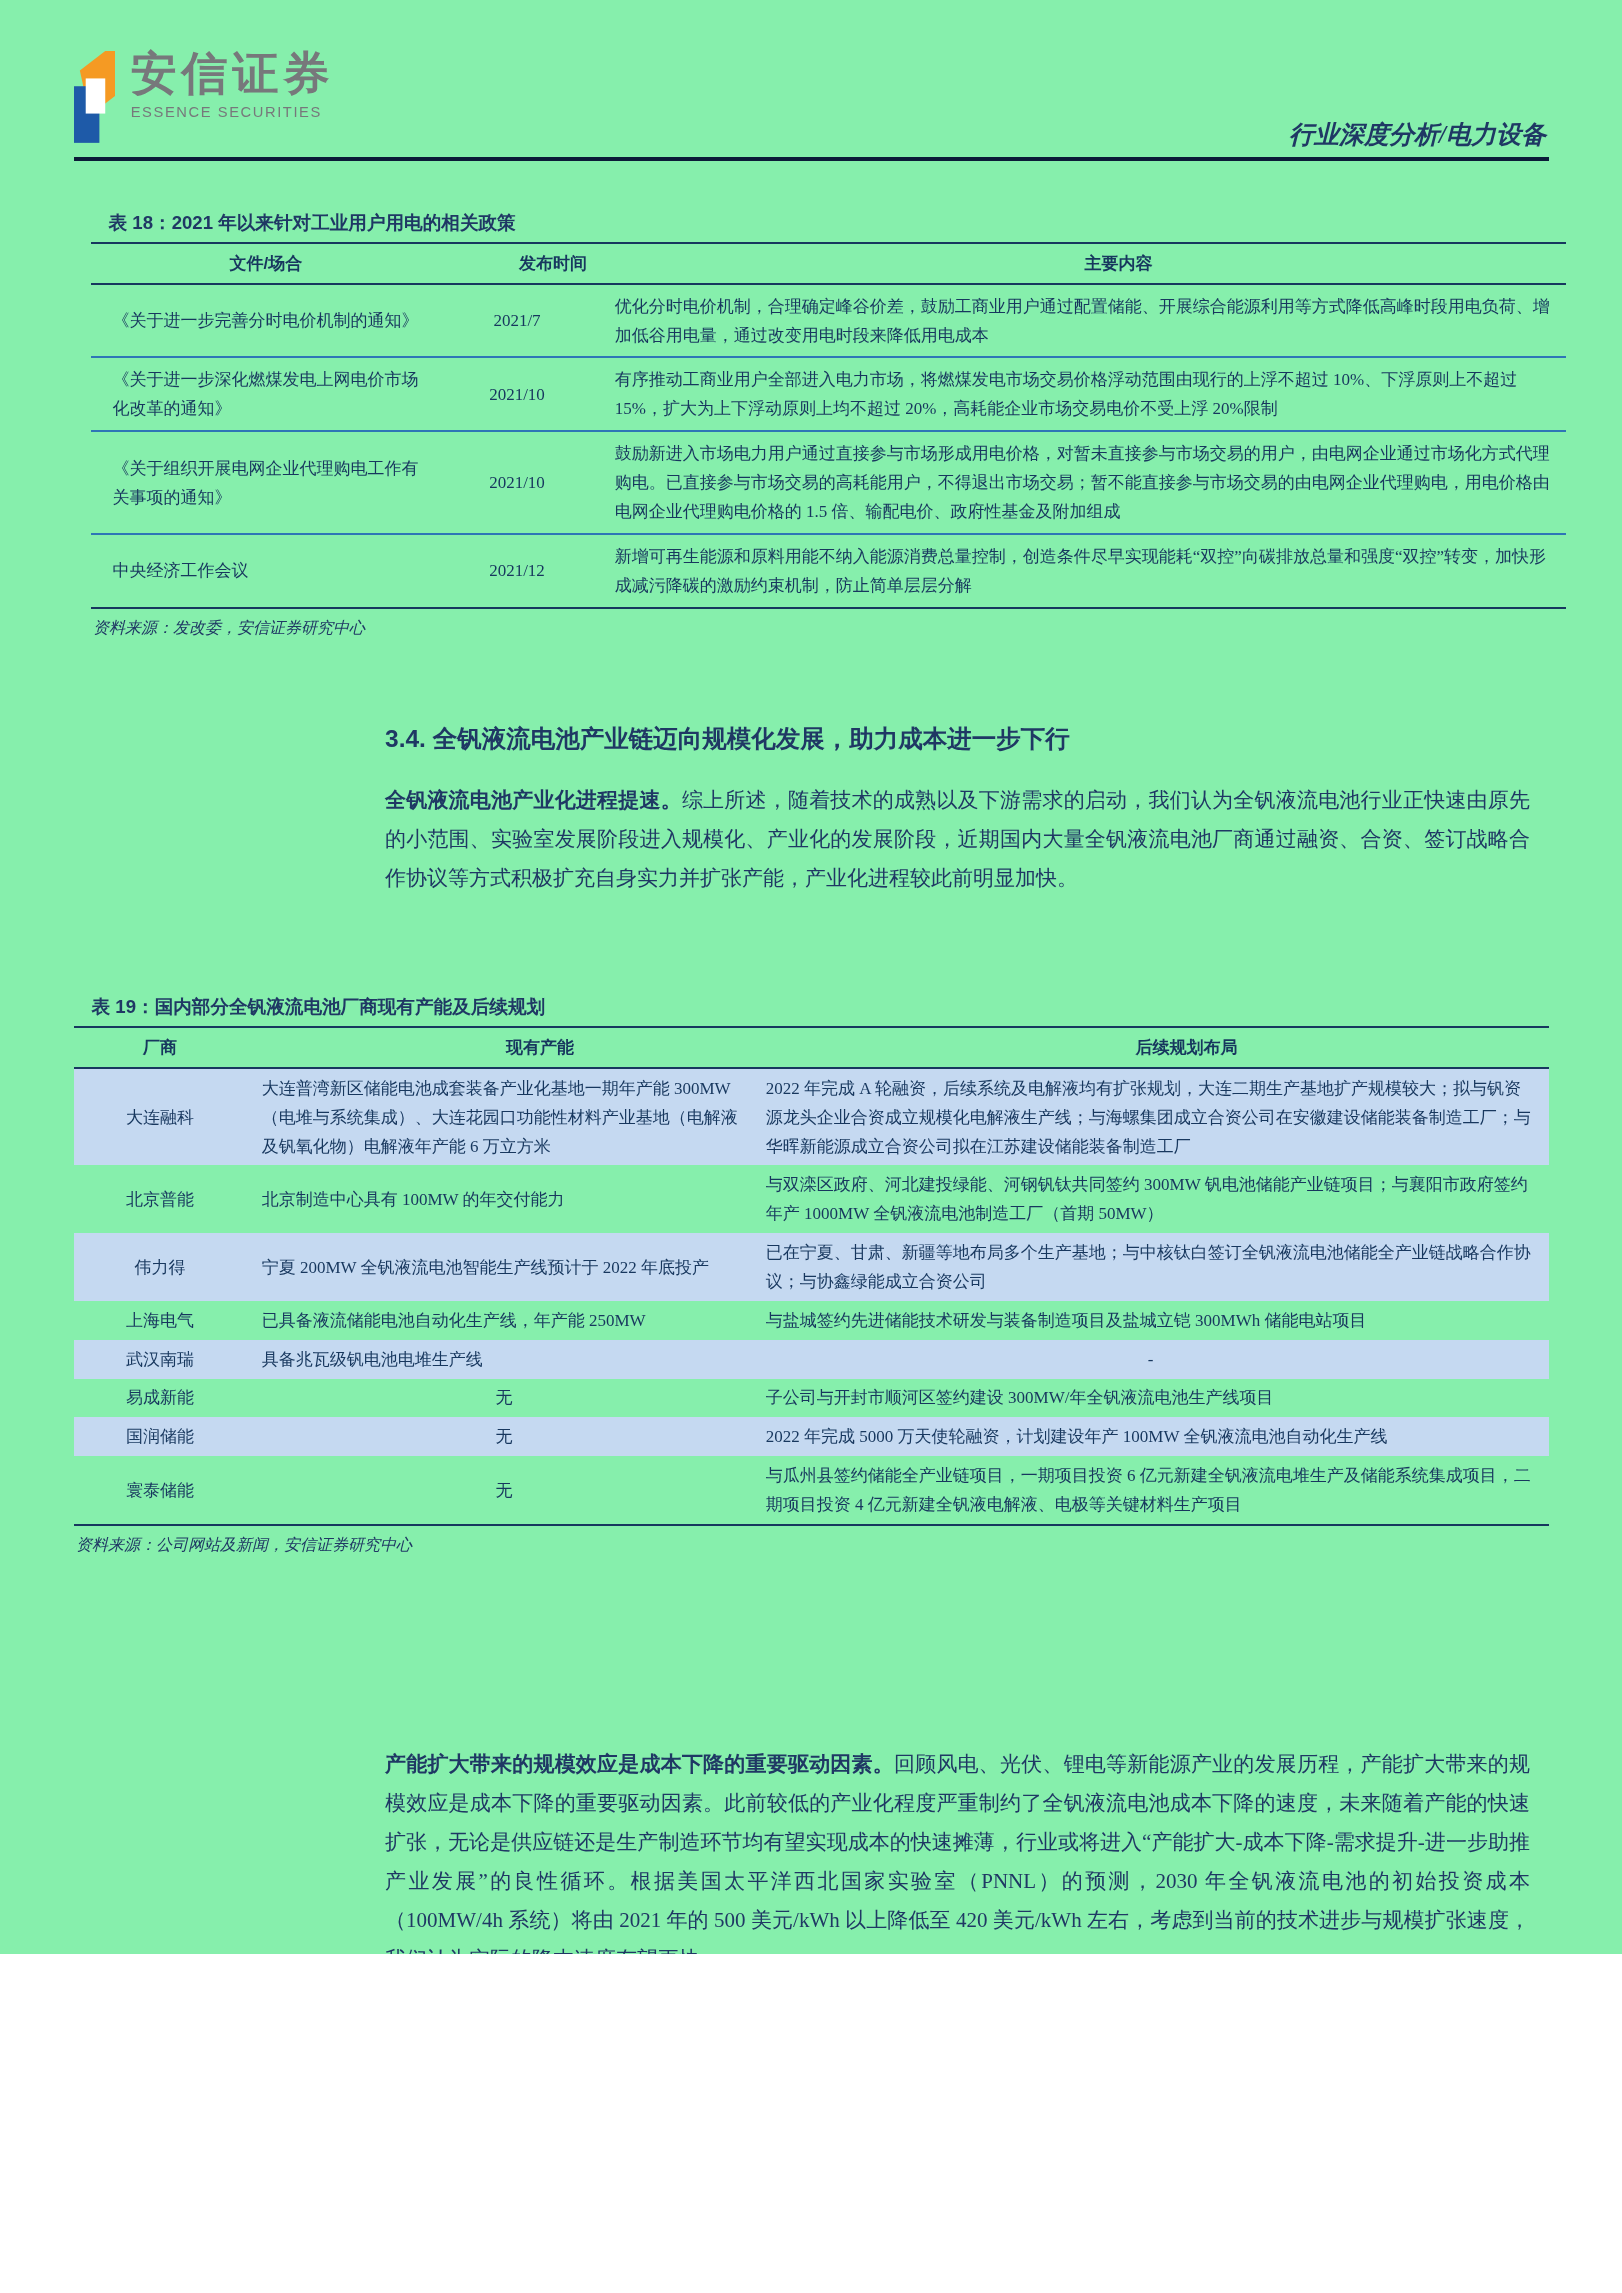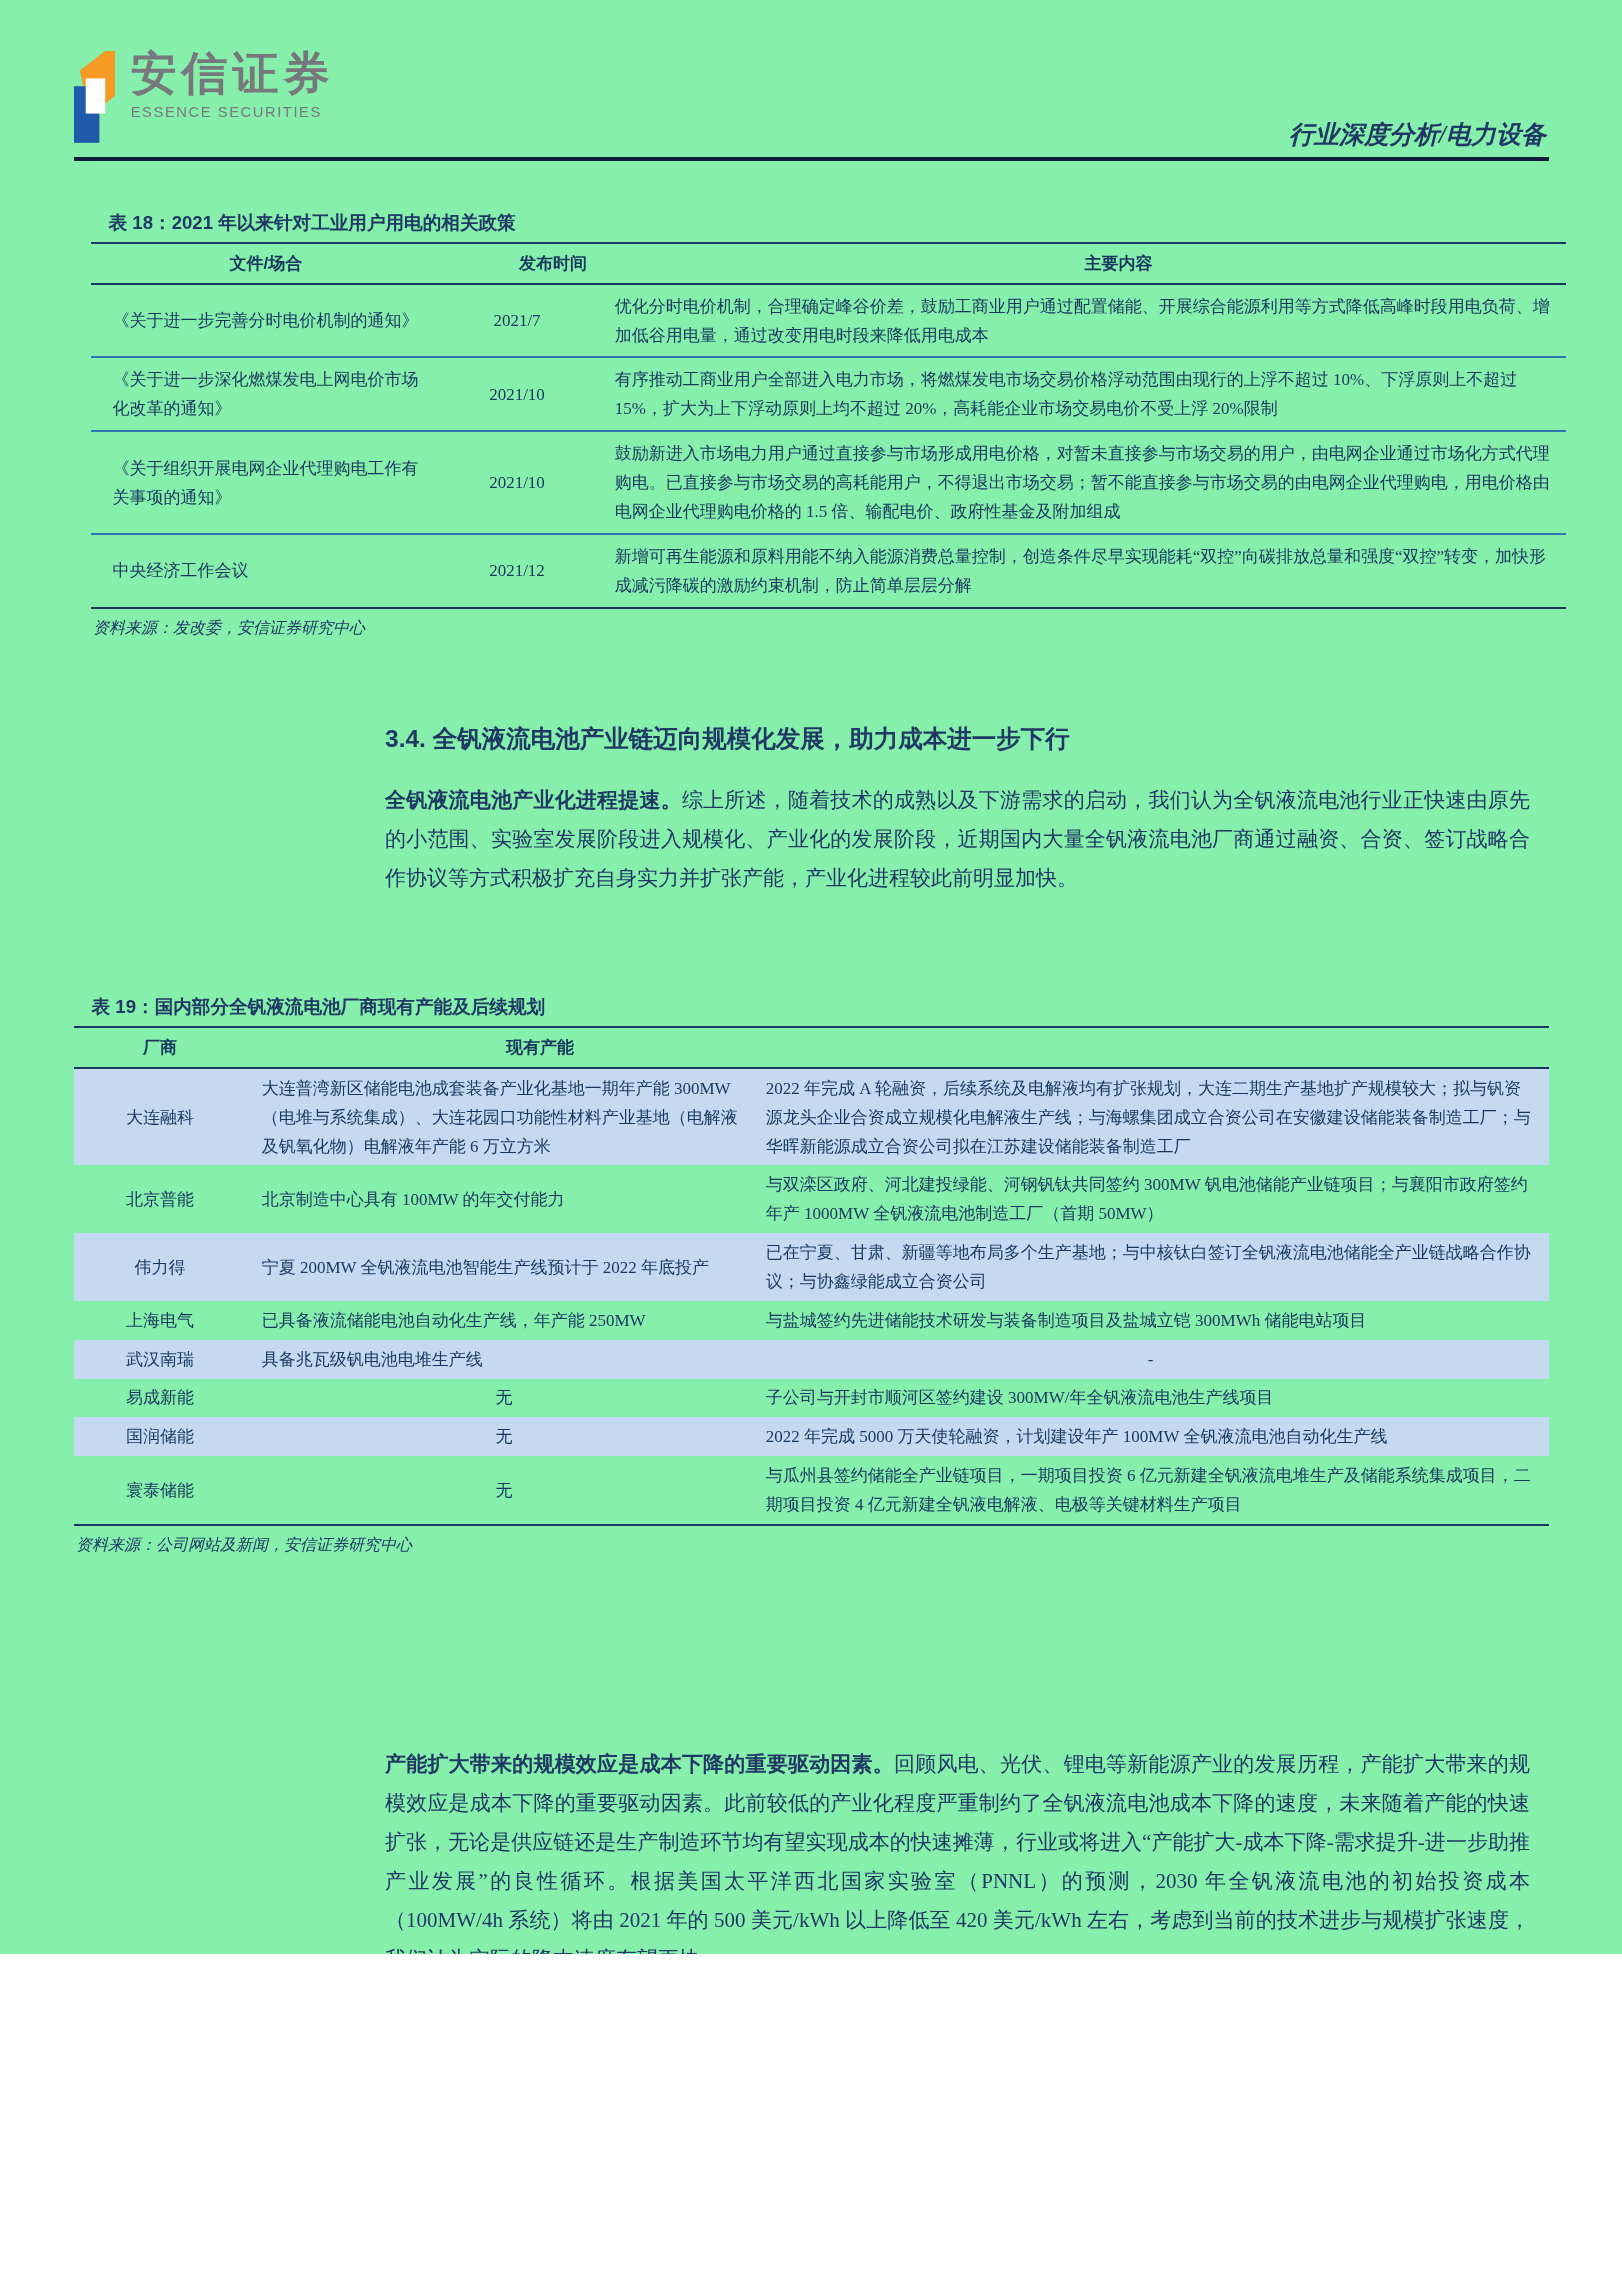--- a/index.html
+++ b/index.html
@@ -116,20 +116,21 @@
   </div>
 
   <div class="sec-head">3.4. 全钒液流电池产业链迈向规模化发展，助力成本进一步下行</div>
   <div class="para para1"><span class="lead">全钒液流电池产业化进程提速。</span><span>综上所述，随着技术的成熟以及下游需求的启动，我们认为全钒液流电池行业正快速由原先的小范围、实验室发展阶段进入规模化、产业化的发展阶段，近期国内大量全钒液流电池厂商通过融资、合资、签订战略合作协议等方式积极扩充自身实力并扩张产能，产业化进程较此前明显加快。</span></div>
 
   <div class="tbl t19" style="top:992px;">
     <div class="tbl-title">表 19：国内部分全钒液流电池厂商现有产能及后续规划</div>
     <div class="t-head">
       <div class="cell c1">厂商</div>
       <div class="cell c2">现有产能</div>
+      <div class="cell c3">后续规划布局</div>
     </div>
     <div class="t19-body">
       <div class="t-row shaded">
         <div class="cell c1">大连融科</div>
         <div class="cell c2">大连普湾新区储能电池成套装备产业化基地一期年产能 300MW（电堆与系统集成）、大连花园口功能性材料产业基地（电解液及钒氧化物）电解液年产能 6 万立方米</div>
         <div class="cell c3">2022 年完成 A 轮融资，后续系统及电解液均有扩张规划，大连二期生产基地扩产规模较大；拟与钒资源龙头企业合资成立规模化电解液生产线；与海螺集团成立合资公司在安徽建设储能装备制造工厂；与华晖新能源成立合资公司拟在江苏建设储能装备制造工厂</div>
       </div>
       <div class="t-row">
         <div class="cell c1">北京普能</div>
         <div class="cell c2">北京制造中心具有 100MW 的年交付能力</div>

